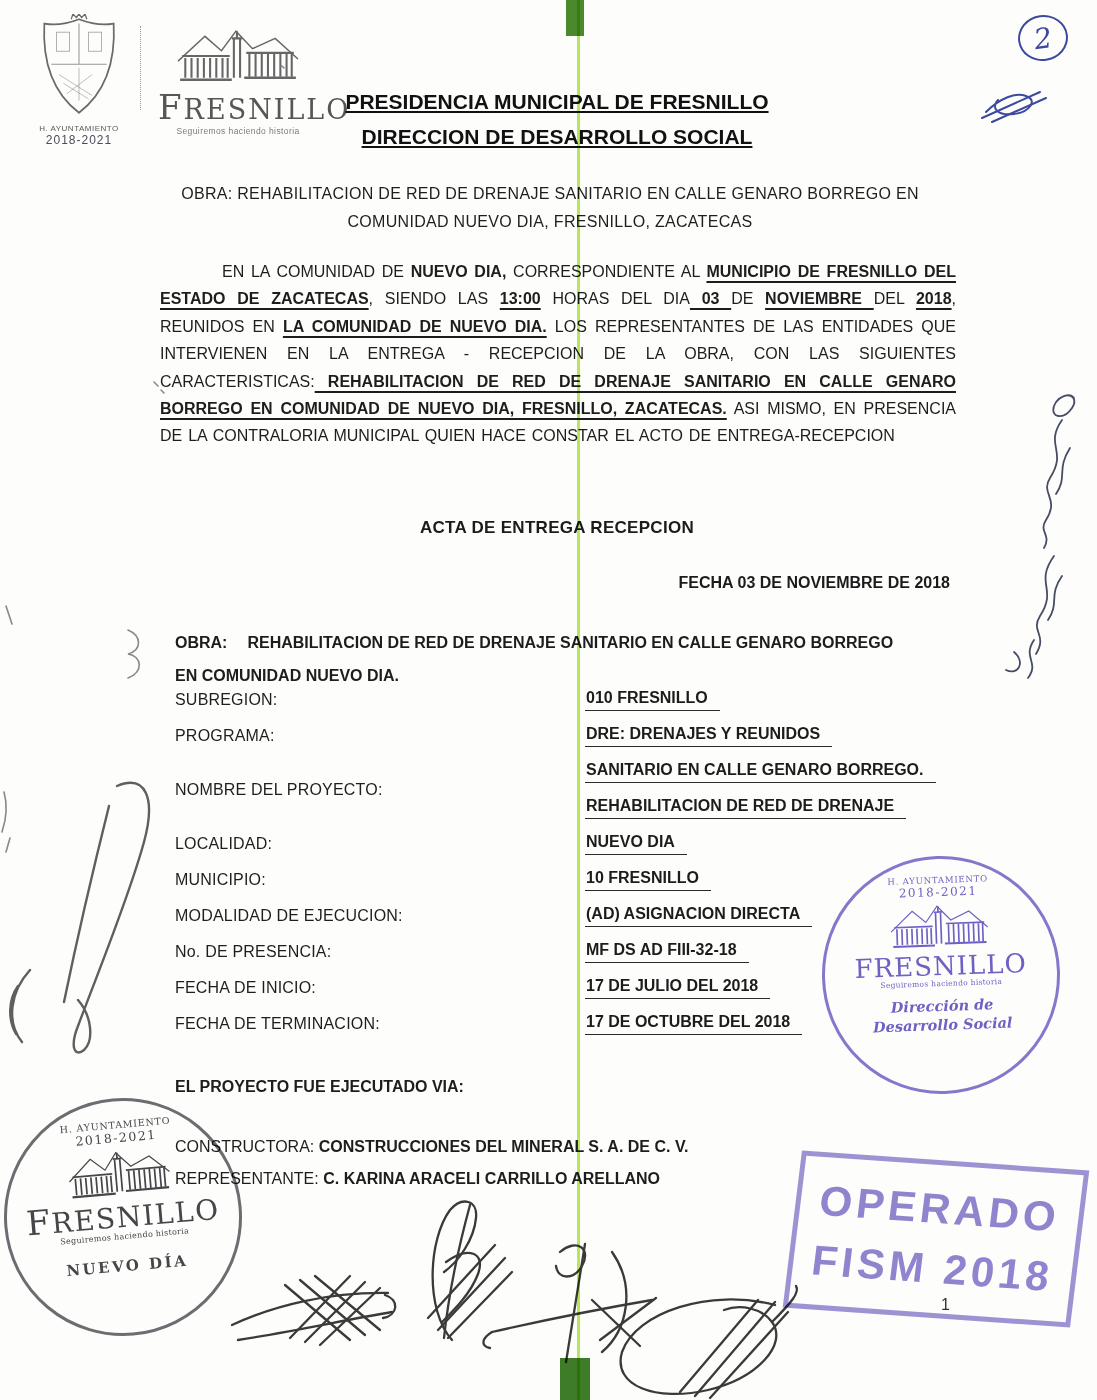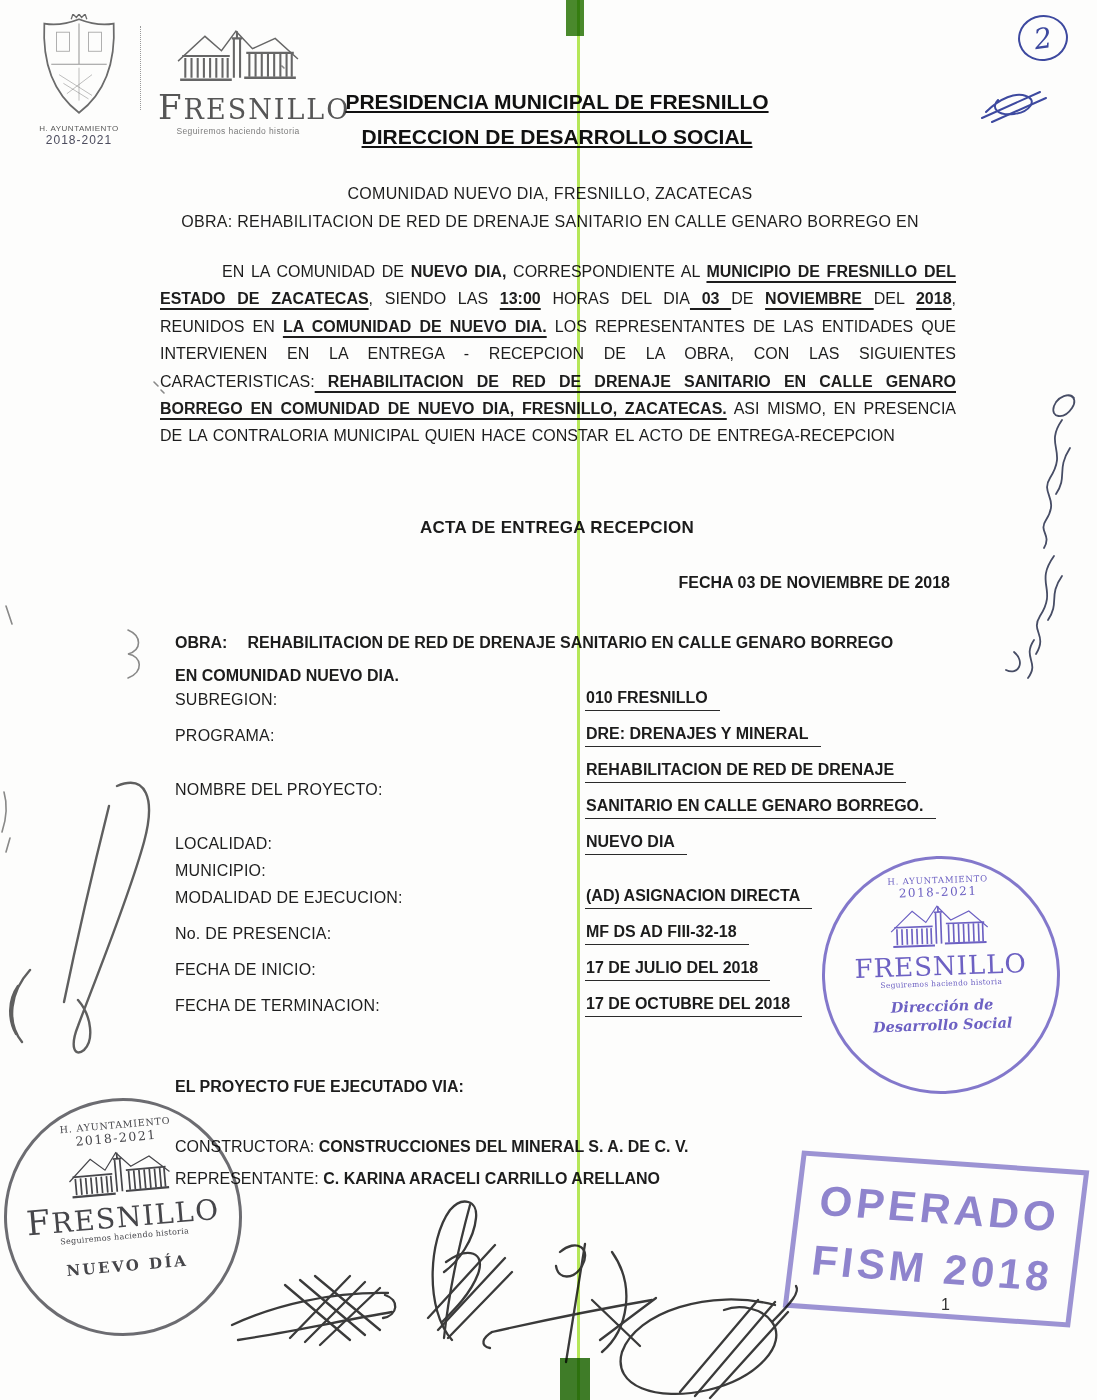--- a/index.html
+++ b/index.html
@@ -124,22 +124,22 @@
       </svg>
     <div class="wordmark">FRESNILLO</div>
     <div class="tagline">Seguiremos haciendo historia</div>
   </div>
   <div class="abs doc-title">
     <div>PRESIDENCIA MUNICIPAL DE FRESNILLO</div>
     <div>DIRECCION DE DESARROLLO SOCIAL</div>
   </div>
 
   <div class="abs obra-heading">
+    <div>OBRA: REHABILITACION DE RED DE DRENAJE SANITARIO EN CALLE GENARO BORREGO EN</div>
     <div>COMUNIDAD NUEVO DIA, FRESNILLO,  ZACATECAS</div>
-    <div>OBRA: REHABILITACION DE RED DE DRENAJE SANITARIO EN CALLE GENARO BORREGO EN</div>
   </div>
 
   <div class="abs body-par"><span class="seg">EN LA COMUNIDAD DE </span><span class="seg-b">NUEVO DIA,</span><span class="seg"> CORRESPONDIENTE AL </span><span class="seg-bu">MUNICIPIO DE FRESNILLO DEL ESTADO DE ZACATECAS</span><span class="seg">, SIENDO LAS </span><span class="seg-bu">13:00</span><span class="seg"> HORAS DEL DIA</span><span class="seg-bu"> 03 </span><span class="seg"> DE </span><span class="seg-bu">NOVIEMBRE </span><span class="seg"> DEL </span><span class="seg-bu">2018</span><span class="seg">, REUNIDOS EN </span><span class="seg-bu">LA COMUNIDAD DE NUEVO DIA.</span><span class="seg"> LOS REPRESENTANTES DE LAS ENTIDADES QUE INTERVIENEN EN LA ENTREGA - RECEPCION DE LA OBRA, CON LAS SIGUIENTES CARACTERISTICAS:</span><span class="seg-bu"> REHABILITACION DE RED DE DRENAJE SANITARIO EN CALLE GENARO BORREGO EN COMUNIDAD DE NUEVO DIA, FRESNILLO, ZACATECAS.</span><span class="seg">    ASI MISMO, EN PRESENCIA DE LA CONTRALORIA MUNICIPAL QUIEN HACE CONSTAR EL ACTO DE ENTREGA-RECEPCION</span></div>
 
   <div class="abs acta-title">ACTA DE ENTREGA RECEPCION</div>
   <div class="abs fecha-line">FECHA 03 DE NOVIEMBRE DE 2018</div>
 
   <div class="abs obra-detail">
     <div>
       <span class="lbl">OBRA:</span><span>REHABILITACION DE RED DE DRENAJE SANITARIO EN CALLE GENARO BORREGO</span>
@@ -153,45 +153,50 @@
       <div class="f-value">
           <div class="fv-line">
             <span class="uv">010 FRESNILLO</span>
           </div>
         </div>
     </div>
     <div class="field-row">
       <div class="f-label">PROGRAMA:</div>
       <div class="f-value">
           <div class="fv-line">
-            <span class="uv">DRE: DRENAJES Y MINERAL</span>
+            <span class="uv">DRE: DRENAJES Y REUNIDOS</span>
           </div>
         </div>
     </div>
     <div class="field-row">
       <div class="f-label">NOMBRE DEL PROYECTO:</div>
       <div class="f-value">
+        <div class="fv-line">
+            <span class="uv">SANITARIO EN CALLE GENARO BORREGO.</span>
+          </div>
         <div class="fv-line">
             <span class="uv">REHABILITACION DE RED DE DRENAJE</span>
           </div>
-        <div class="fv-line">
-            <span class="uv">SANITARIO EN CALLE GENARO BORREGO.</span>
-          </div>
       </div>
     </div>
     <div class="field-row">
       <div class="f-label">LOCALIDAD:</div>
       <div class="f-value">
           <div class="fv-line">
             <span class="uv">NUEVO DIA</span>
           </div>
         </div>
     </div>
     <div class="field-row">
       <div class="f-label">MUNICIPIO:</div>
+      <div class="f-value">
+          <div class="fv-line">
+            <span class="uv">10 FRESNILLO</span>
+          </div>
+        </div>
     </div>
     <div class="field-row">
       <div class="f-label">MODALIDAD DE EJECUCION:</div>
       <div class="f-value">
           <div class="fv-line">
             <span class="uv">(AD) ASIGNACION DIRECTA</span>
           </div>
         </div>
     </div>
     <div class="field-row">

